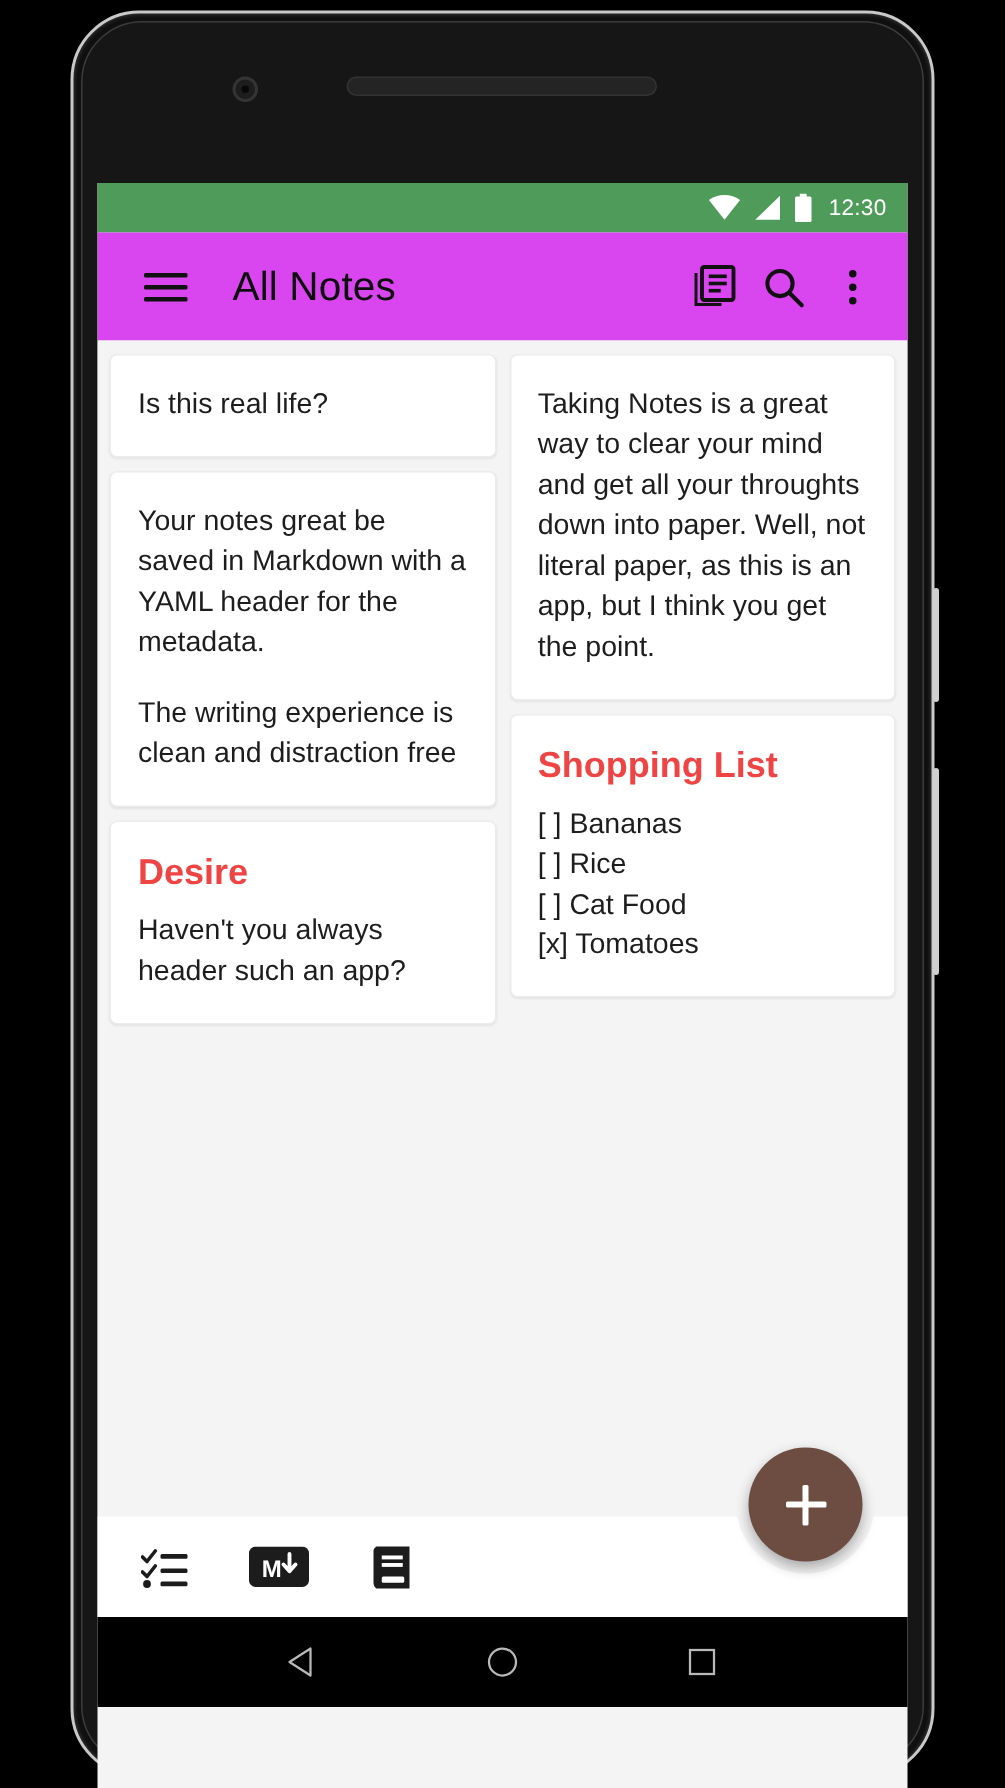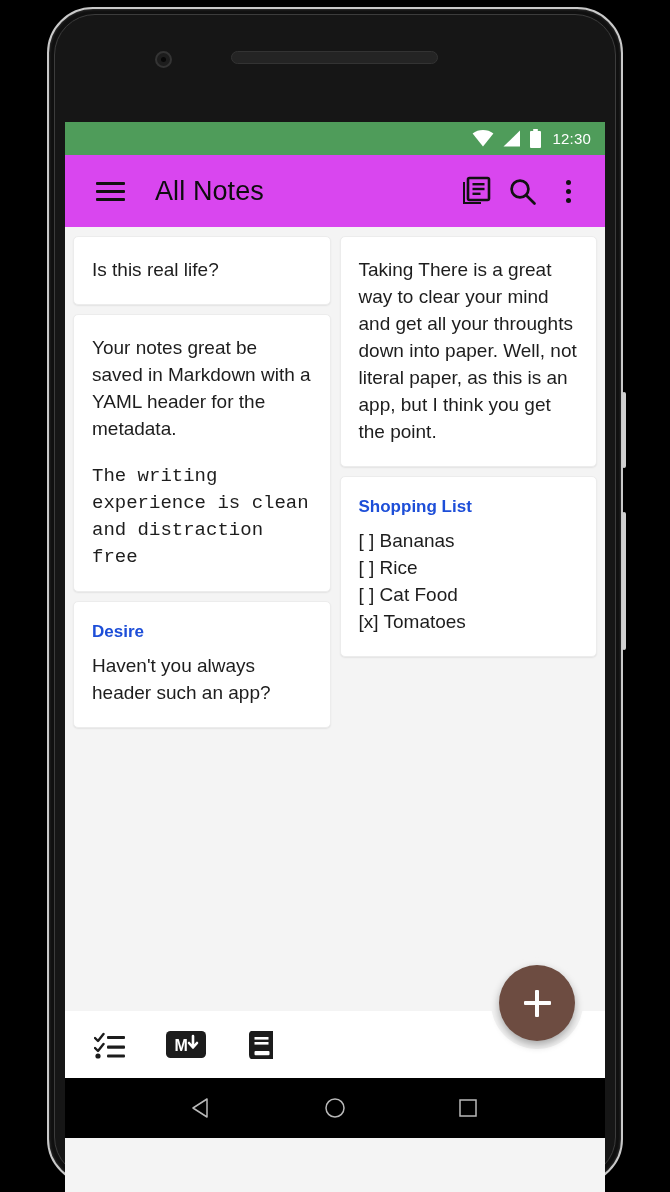--- a/index.html
+++ b/index.html
@@ -155,33 +155,33 @@
   .col { flex: 1 1 0; display: flex; flex-direction: column; gap: 9px; min-width: 0; }
 
   .note-card {
     background: #ffffff;
     border: 1px solid #ececec;
     border-radius: 5px;
     padding: 20px 18px;
     box-shadow: 0 1px 1.5px rgba(0,0,0,.07);
   }
   .note-title {
-    font-size: 17px;
+    font-size: 24px;
     font-weight: bold;
-    color: #1d4ed8;
+    color: #ef4444;
     margin-bottom: 11px;
     line-height: 1.2;
   }
   .note-body {
     font-size: 19px;
     line-height: 1.42;
     color: #1d1d1d;
     white-space: pre-wrap;
   }
-  .note-body + .note-body { margin-top: 20px; font-family: Liberation Mono, monospace; }
+  .note-body + .note-body { margin-top: 20px; }
 
   
   .bottom-bar {
     position: absolute;
     left: 0; bottom: 0;
     width: 540px;
     height: 67px;
     background: #ffffff;
     display: flex;
     align-items: center;
@@ -313,21 +313,21 @@
           <div class="note-body">The writing experience is clean and distraction free</div>
         </div>
         <div class="note-card">
           <div class="note-title">Desire</div>
           <div class="note-body">Haven't you always header such an app?</div>
         </div>
       </div>
 
       <div class="col">
         <div class="note-card">
-          <div class="note-body">Taking There is a great way to clear your mind and get all your throughts down into paper. Well, not literal paper, as this is an app, but I think you get the point.</div>
+          <div class="note-body">Taking Notes is a great way to clear your mind and get all your throughts down into paper. Well, not literal paper, as this is an app, but I think you get the point.</div>
         </div>
         <div class="note-card">
           <div class="note-title">Shopping List</div>
           <div class="note-body">[ ] Bananas
 [ ] Rice
 [ ] Cat Food
 [x] Tomatoes</div>
         </div>
       </div>
 

